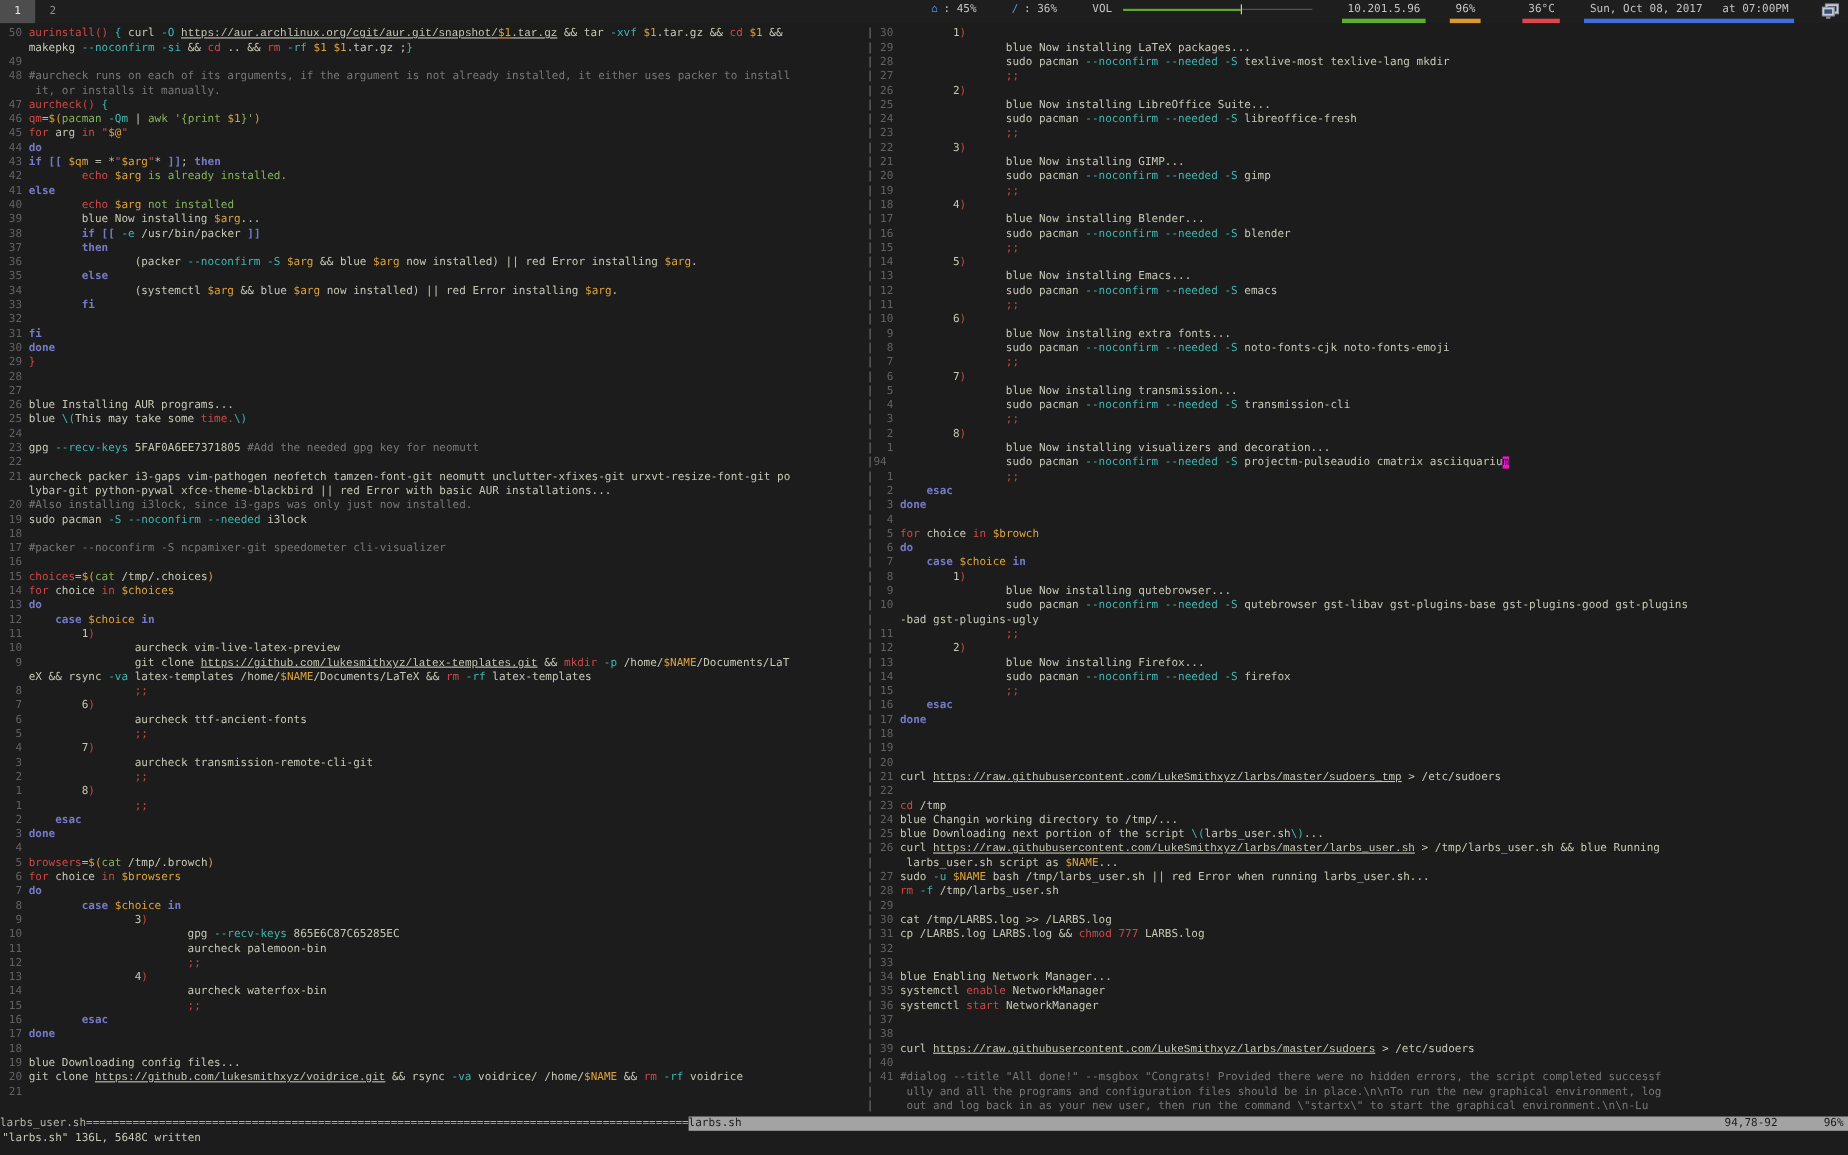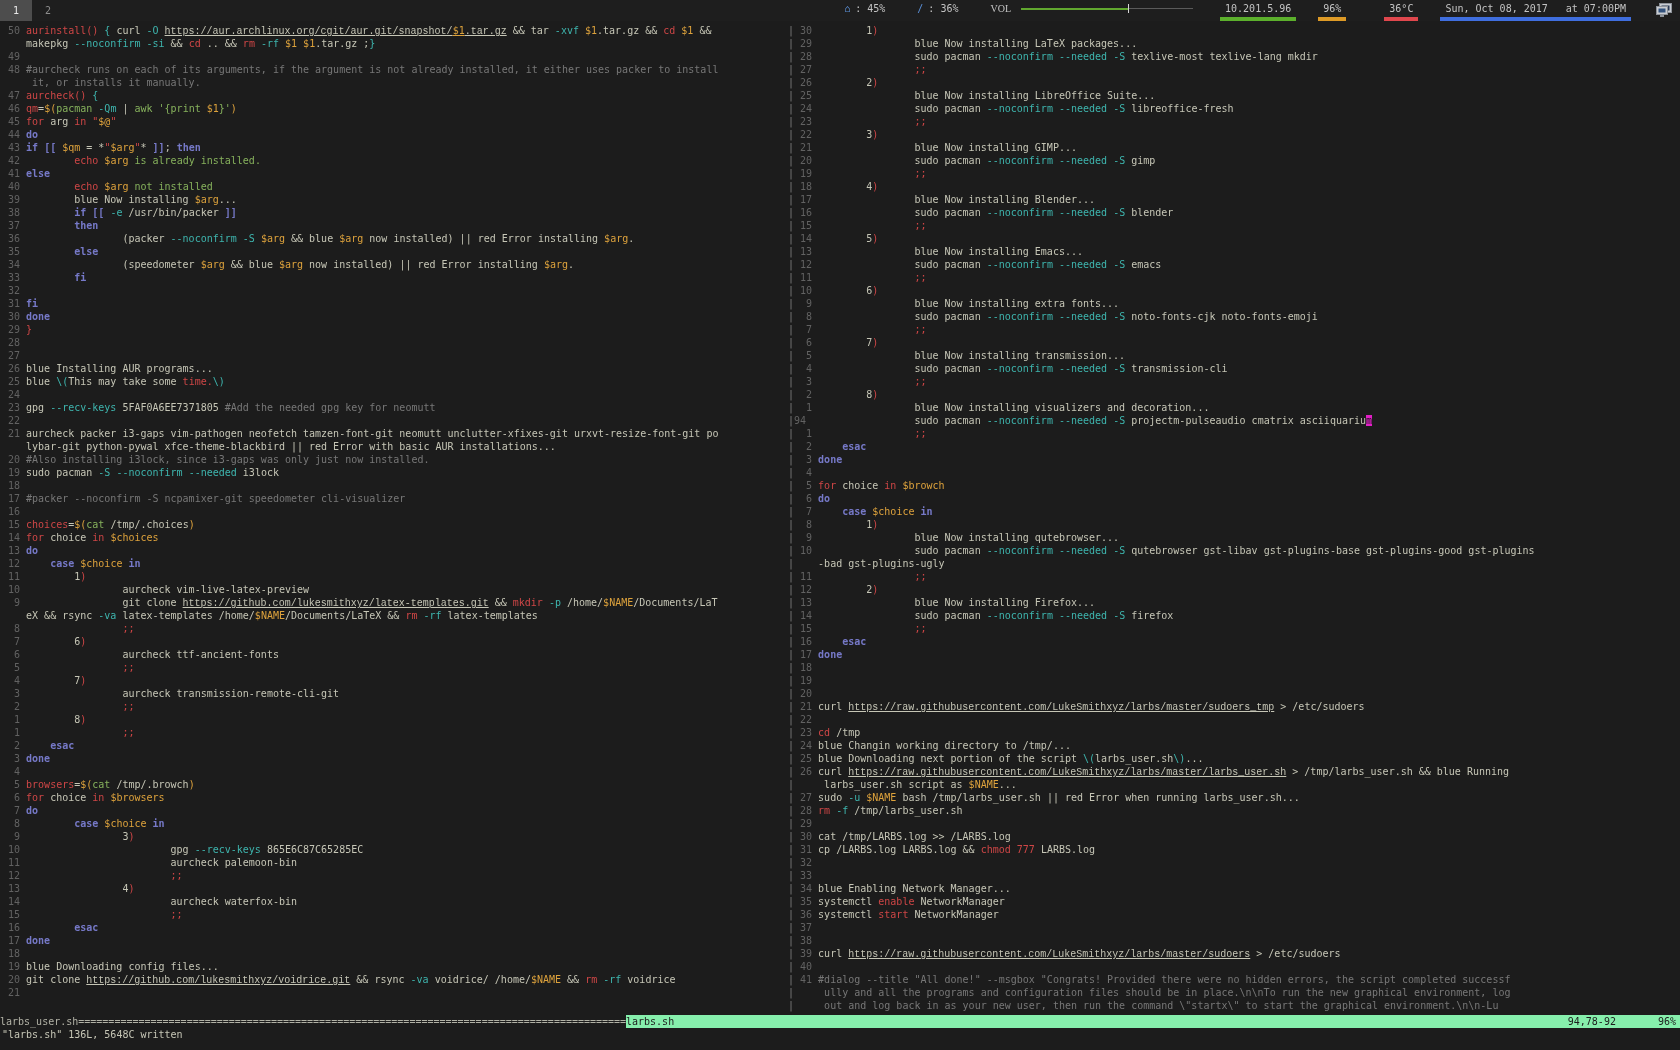--- a/index.html
+++ b/index.html
@@ -7,21 +7,21 @@
           font-family:"DejaVu Sans Mono",monospace;}
   
   .topbar{height:21px;background:#1e1e1e;display:flex;align-items:stretch;font-size:10px;color:#c3c3c3;}
   .ws{display:flex;align-items:stretch;}
   .ws-item{padding:0 13px;display:flex;align-items:center;cursor:default;}
   .ws-item.active{background:#4d4d4d;color:#e9e9e9;}
   .ws-item.inactive{color:#8c8c8c;}
   .modules{margin-left:auto;display:flex;align-items:stretch;gap:22px;padding-right:5px;}
   .mod{display:flex;align-items:center;gap:5px;border-bottom:4px solid transparent;padding:0 5px;white-space:pre;}
   .mod .picon{color:#5a8fd6;font-size:10px;}
-  .volwrap{display:flex;align-items:center;gap:10px;font-family:Liberation Serif, serif;}
+  .volwrap{display:flex;align-items:center;gap:10px;}
   .vol-slider{display:flex;align-items:center;width:172px;position:relative;height:100%;}
   .vol-fill{height:2px;background:#61a72f;}
   .vol-marker{width:1px;height:9px;background:#d6d6d6;}
   .vol-rest{height:1px;background:#5a5a5a;flex:1;}
   .tray{display:flex;align-items:center;padding:0 3px;}
   
   .panes{display:flex;padding-top:3px;height:991px;overflow:hidden;}
   .pane{overflow:hidden;}
   .pane.left{width:786px;flex:none;padding-left:2px;}
   .pane.right{flex:1;}
@@ -36,21 +36,21 @@
   .s-t{color:#3eb5ae;}
   .s-y{color:#dda23c;}
   .s-g{color:#86b15c;}
   .s-c{color:#777777;}
   .s-u{color:#c6c6b6;text-decoration:underline;font-family:Liberation Mono, monospace;}
   .s-yu{color:#dda23c;text-decoration:underline;}
   .s-m{background:#e21ec7;color:#1a1a1a;}
   
   .statusline{display:flex;height:13px;line-height:13px;font-size:10px;}
   .sl-left{width:626px;flex:none;color:#b2b2a6;white-space:pre;overflow:hidden;}
-  .sl-right{flex:1;background:#86efac;color:#1d1d1d;display:flex;white-space:pre;overflow:hidden;}
+  .sl-right{flex:1;background:#a3a3a3;color:#1d1d1d;display:flex;white-space:pre;overflow:hidden;}
   .sl-spring{flex:1;}
   .sl-gap{width:42px;flex:none;}
   .sl-pct{margin-right:4px;}
   .cmdline{height:13px;line-height:13px;font-size:10px;color:#c6c6b6;white-space:pre;padding-left:2px;}
 </style>
 </head>
 <body>
 
 <div class="screen">
 
@@ -109,21 +109,21 @@
         <div class="row"><span class="ln">44</span><span class="txt"><span class="s-b">do</span></span></div>
         <div class="row"><span class="ln">43</span><span class="txt"><span class="s-b">if</span><span class="s-f"> </span><span class="s-b">[[</span><span class="s-f"> </span><span class="s-y">$qm</span><span class="s-f"> = *</span><span class="s-r">"</span><span class="s-y">$arg</span><span class="s-r">"</span><span class="s-f">* </span><span class="s-b">]]</span><span class="s-f">; </span><span class="s-b">then</span></span></div>
         <div class="row"><span class="ln">42</span><span class="txt"><span class="s-f">        </span><span class="s-r">echo</span><span class="s-f"> </span><span class="s-y">$arg</span><span class="s-f"> </span><span class="s-g">is already installed.</span></span></div>
         <div class="row"><span class="ln">41</span><span class="txt"><span class="s-b">else</span></span></div>
         <div class="row"><span class="ln">40</span><span class="txt"><span class="s-f">        </span><span class="s-r">echo</span><span class="s-f"> </span><span class="s-y">$arg</span><span class="s-f"> </span><span class="s-g">not installed</span></span></div>
         <div class="row"><span class="ln">39</span><span class="txt"><span class="s-f">        blue Now installing </span><span class="s-y">$arg</span><span class="s-f">...</span></span></div>
         <div class="row"><span class="ln">38</span><span class="txt"><span class="s-f">        </span><span class="s-b">if</span><span class="s-f"> </span><span class="s-b">[[</span><span class="s-f"> </span><span class="s-t">-e</span><span class="s-f"> /usr/bin/packer </span><span class="s-b">]]</span></span></div>
         <div class="row"><span class="ln">37</span><span class="txt"><span class="s-f">        </span><span class="s-b">then</span></span></div>
         <div class="row"><span class="ln">36</span><span class="txt"><span class="s-f">                (packer </span><span class="s-t">--noconfirm</span><span class="s-f"> </span><span class="s-t">-S</span><span class="s-f"> </span><span class="s-y">$arg</span><span class="s-f"> &amp;&amp; blue </span><span class="s-y">$arg</span><span class="s-f"> now installed) || red Error installing </span><span class="s-y">$arg</span><span class="s-f">.</span></span></div>
         <div class="row"><span class="ln">35</span><span class="txt"><span class="s-f">        </span><span class="s-b">else</span></span></div>
-        <div class="row"><span class="ln">34</span><span class="txt"><span class="s-f">                (speedometer </span><span class="s-y">$arg</span><span class="s-f"> &amp;&amp; blue </span><span class="s-y">$arg</span><span class="s-f"> now installed) || red Error installing </span><span class="s-y">$arg</span><span class="s-f">.</span></span></div>
+        <div class="row"><span class="ln">34</span><span class="txt"><span class="s-f">                (systemctl </span><span class="s-y">$arg</span><span class="s-f"> &amp;&amp; blue </span><span class="s-y">$arg</span><span class="s-f"> now installed) || red Error installing </span><span class="s-y">$arg</span><span class="s-f">.</span></span></div>
         <div class="row"><span class="ln">33</span><span class="txt"><span class="s-f">        </span><span class="s-b">fi</span></span></div>
         <div class="row"><span class="ln">32</span><span class="txt"></span></div>
         <div class="row"><span class="ln">31</span><span class="txt"><span class="s-b">fi</span></span></div>
         <div class="row"><span class="ln">30</span><span class="txt"><span class="s-b">done</span></span></div>
         <div class="row"><span class="ln">29</span><span class="txt"><span class="s-r">}</span></span></div>
         <div class="row"><span class="ln">28</span><span class="txt"></span></div>
         <div class="row"><span class="ln">27</span><span class="txt"></span></div>
         <div class="row"><span class="ln">26</span><span class="txt"><span class="s-f">blue Installing AUR programs...</span></span></div>
         <div class="row"><span class="ln">25</span><span class="txt"><span class="s-f">blue </span><span class="s-t">\(</span><span class="s-f">This may take some </span><span class="s-r">time.</span><span class="s-t">\)</span></span></div>
         <div class="row"><span class="ln">24</span><span class="txt"></span></div>

